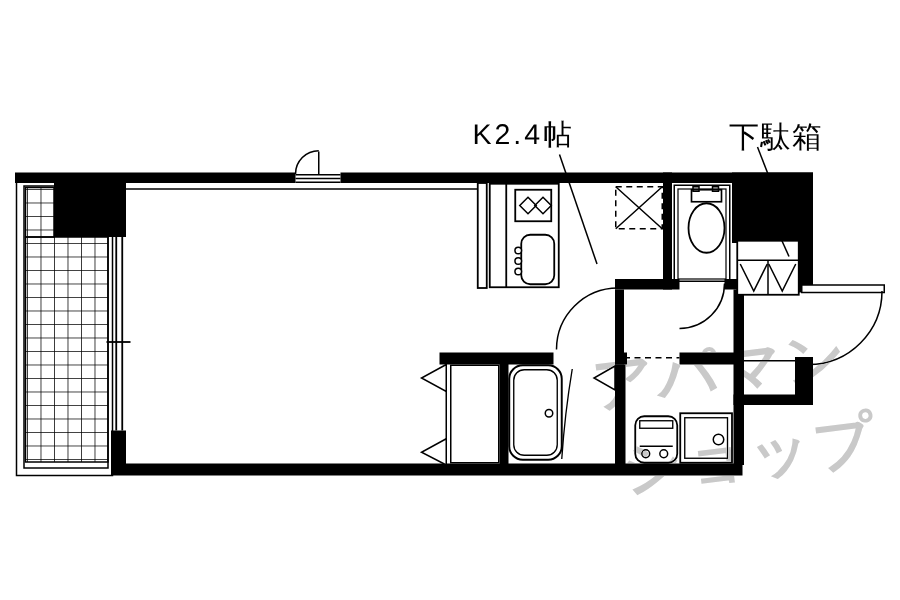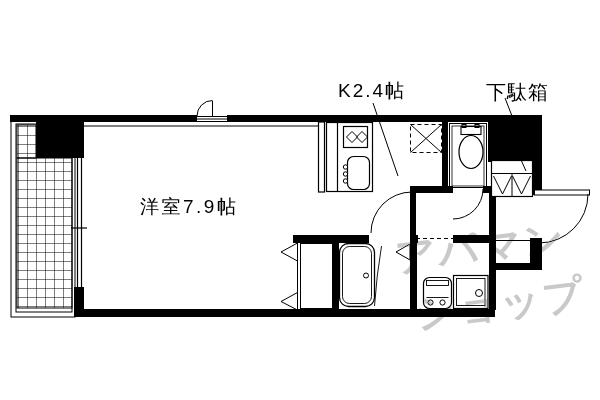--- a/index.html
+++ b/index.html
@@ -9,21 +9,21 @@
     overflow:hidden;
     font-family:"DejaVu Sans",sans-serif;
   }
   #plan-svg{position:absolute;left:0;top:0;color:var(--line,#000);}
   .plan-label{
     position:absolute;color:var(--line,#000);
     white-space:nowrap;line-height:1;
     font-family:"Liberation Sans",sans-serif;
   }
   .label-main{left:140px;top:197px;font-size:19px;letter-spacing:2.5px;}
-  .label-kitchen{left:338px;top:81px;font-size:19px;letter-spacing:2px;}
+  .label-kitchen{left:315px;top:81px;font-size:19px;letter-spacing:2px;}
   .label-shoe{left:486px;top:82px;font-size:20px;letter-spacing:1px;}
   #watermark{
     position:absolute;left:0;top:0;width:600px;height:400px;
     mix-blend-mode:darken;pointer-events:none;
   }
   .wm-line{
     position:absolute;color:var(--watermark,#c9c9c9);
     font-weight:bold;font-size:40px;line-height:1;
     letter-spacing:2px;transform-origin:left top;
     font-family:"DejaVu Sans",sans-serif;
@@ -158,21 +158,20 @@
       <path d="M588 194 A49 49 0 0 1 539 243"></path>
     </g>
 
     <g stroke="currentColor" stroke-width="1" fill="none">
       <path d="M373 103 L398 176"></path>
       <path d="M505 98 L512 116"></path>
       <path d="M519.5 156.5 L526 171"></path>
     </g>
   </svg>
 
-  <div class="plan-label label-main">洋室7.9帖</div>
   <div class="plan-label label-kitchen">K2.4帖</div>
   <div class="plan-label label-shoe">下駄箱</div>
 
   <div id="watermark">
     <div class="wm-line wm-1">アパマン</div>
     <div class="wm-line wm-2">ショップ</div>
   </div>
 
 </div>
 

